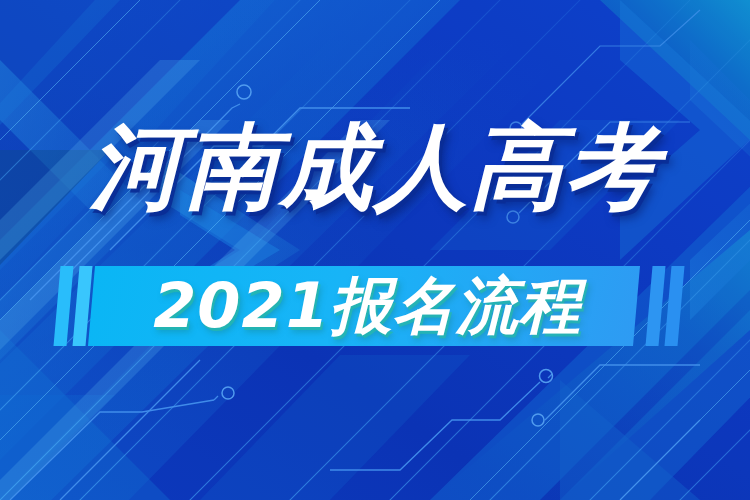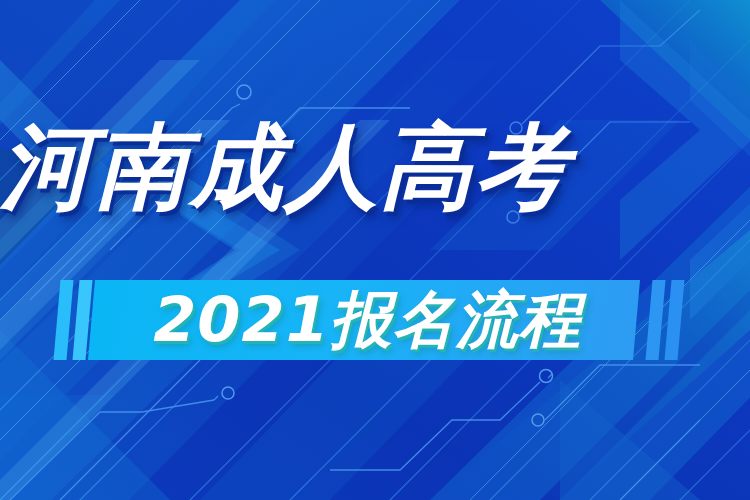--- a/index.html
+++ b/index.html
@@ -14,41 +14,42 @@
   .svg-layer{position:absolute;left:0;top:0;width:750px;height:500px;display:block;}
 
   
   #main-title{
     position:absolute;
     left:0;right:0;
     top:112px;
     height:110px;
     display:flex;
     align-items:center;
+    justify-content:center;
     z-index:40;
     pointer-events:none;
   }
   #main-title .txt{
     font-family:"DejaVu Sans","Liberation Sans",sans-serif;
     font-size:93px;
     line-height:1;
     font-weight:700;
     font-style:italic;
     color:#ffffff;
     letter-spacing:2px;
     white-space:nowrap;
     text-shadow:
        3px 4px 0 rgba(10,45,150,.92),
        5px 7px 8px rgba(6,28,105,.55);
   }
 
   
   #sub-banner{
     position:absolute;
-    left:0;top:276px;
+    left:0;top:262px;
     width:750px;height:90px;
     z-index:35;
   }
   #sub-banner .band{
     position:absolute;
     left:95px;top:4px;
     width:545px;height:80px;
     background:linear-gradient(100deg,#0ab6f5 0%,#18b4f7 45%,#2e9bf3 100%);
     transform:skewX(-5deg);
     transform-origin:top left;

